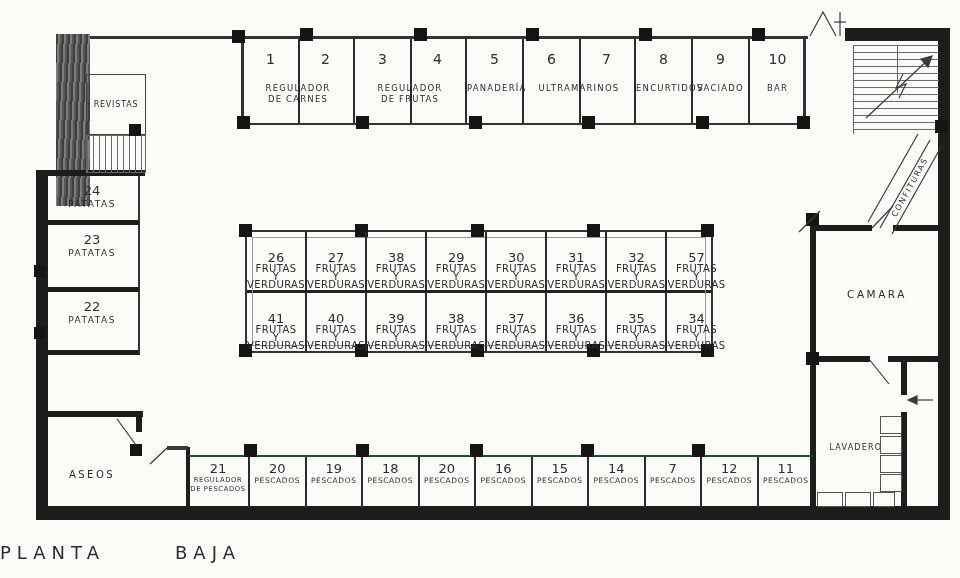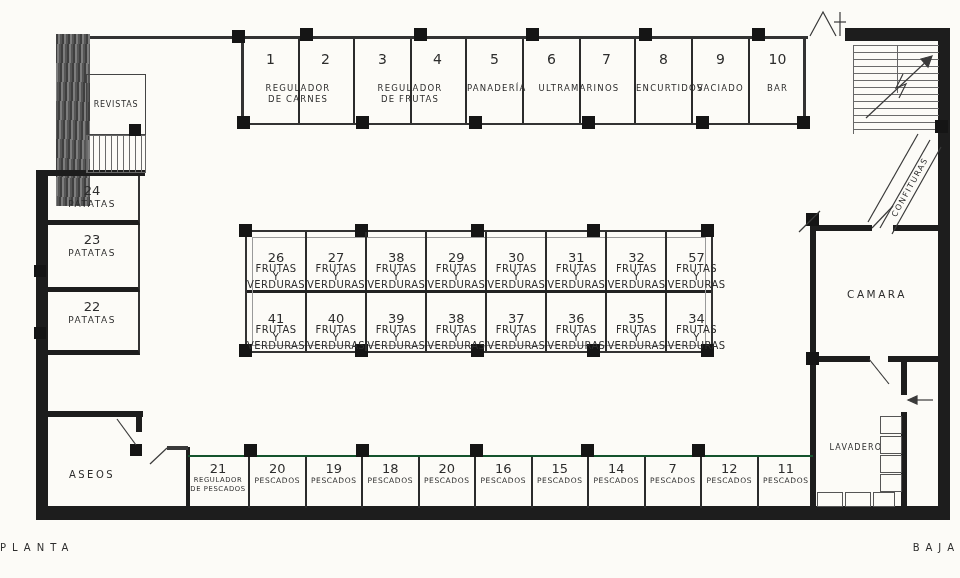--- a/index.html
+++ b/index.html
@@ -71,22 +71,22 @@
 
   .aseos{position:absolute;left:46px;top:417px;width:92px;height:89px;text-align:center;
          padding-top:52px;font-size:10px;letter-spacing:2.5px;}
   .camara{position:absolute;left:818px;top:284px;width:118px;text-align:center;
           font-size:10.5px;letter-spacing:2.5px;line-height:20px;}
   .lavaderos{position:absolute;left:816px;top:443px;width:86px;text-align:center;
              font-size:8px;letter-spacing:1.2px;}
   .confituras{position:absolute;left:890px;top:214px;font-size:8px;letter-spacing:1.5px;
               transform:rotate(-61deg);transform-origin:0 0;white-space:nowrap;}
 
-  .caption{position:absolute;left:0;top:542px;width:100%;display:flex;justify-content:space-between;
-           gap:70px;font-size:10px;letter-spacing:6px;}
+  .caption{position:absolute;left:0;top:542px;width:100%;display:flex;justify-content:flex-start;
+           gap:70px;font-size:18px;letter-spacing:6px;}
   .overlay{position:absolute;left:0;top:0;pointer-events:none;}
 </style>
 </head>
 <body>
 
 <div id="plan">
 
   <div class="hatch"></div>
   <div class="thin" style="left:90px;top:36px;width:718px;height:3px;"></div>
   <div class="wall" style="left:845px;top:28px;width:105px;height:13px;"></div>

